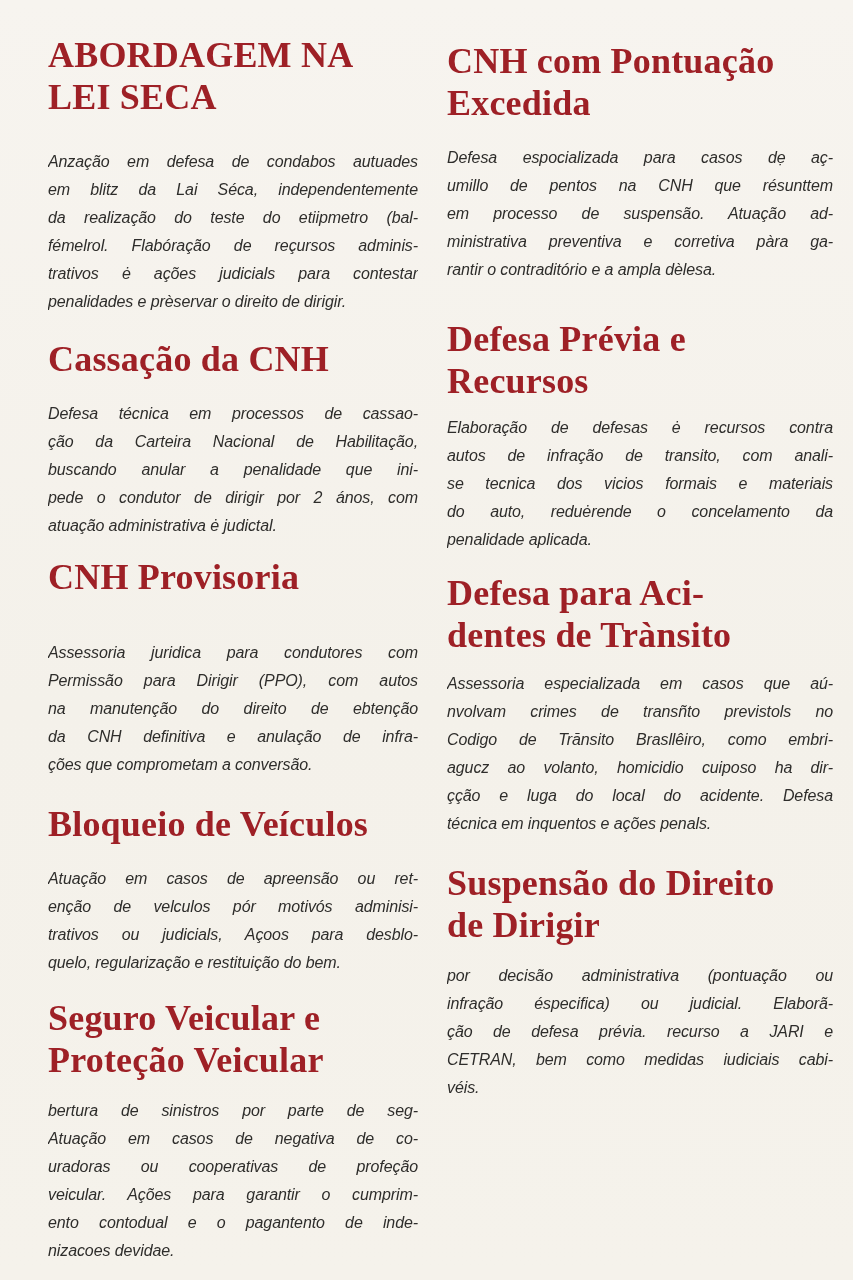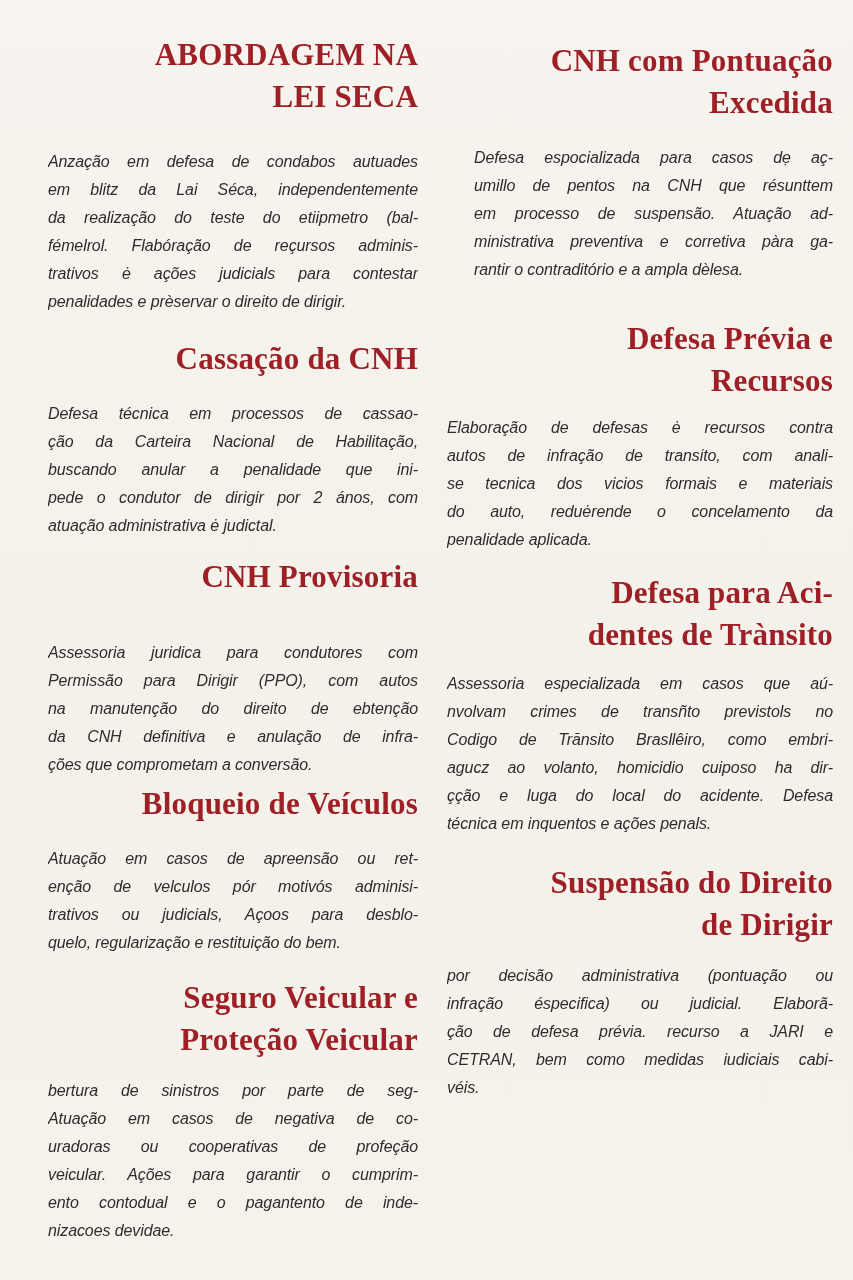--- a/index.html
+++ b/index.html
@@ -16,24 +16,24 @@
   }
   .column { position: absolute; top: 0; }
   .column-left  { left: 48px;  width: 370px; }
   .column-right { left: 447px; width: 386px; }
 
   .section { margin: 0; }
   .section-title {
     margin: 0;
     font-family: "Liberation Serif", serif;
     font-weight: 700;
-    font-size: 31px;
+    font-size: 36px;
     line-height: 42px;
     color: var(--heading-color, #9e2026);
-    text-align: right;
+    text-align: left;
     letter-spacing: 0.2px;
   }
   .title-line { white-space: nowrap; }
 
   .section-body {
     font-size: 16px;
     line-height: 28px;
     color: var(--body-color, #2e2d2b);
     letter-spacing: -0.1px;
     font-style: italic;
@@ -87,21 +87,21 @@
         </h2>
         <div class="section-body" style="margin-top: 41px;">
           <div class="body-line">Assessoria juridica para condutores com</div>
           <div class="body-line">Permissão para Dirigir (PPO), com autos</div>
           <div class="body-line">na manutenção do direito de ebtenção</div>
           <div class="body-line">da CNH definitiva e anulação de infra-</div>
           <div class="body-line last">ções que comprometam a conversão.</div>
         </div>
       </section>
       <section class="section">
-        <h2 class="section-title" style="margin-top: 4px;">
+        <h2 class="section-title" style="margin-top: 24px;">
           <div class="title-line">Bloqueio de Veículos</div>
         </h2>
         <div class="section-body" style="margin-top: 20px;">
           <div class="body-line">Atuação em casos de apreensão ou ret-</div>
           <div class="body-line">enção de velculos pór motivós adminisi-</div>
           <div class="body-line">trativos ou judicials, Açoos para desblo-</div>
           <div class="body-line last">quelo, regularização e restituição do bem.</div>
         </div>
       </section>
       <section class="section">
@@ -118,21 +118,21 @@
           <div class="body-line last">nizacoes devidae.</div>
         </div>
       </section>
     </div>
   <div class="column column-right">
       <section class="section">
         <h2 class="section-title" style="margin-top: 40px;">
           <div class="title-line">CNH com Pontuação</div>
           <div class="title-line">Excedida</div>
         </h2>
-        <div class="section-body" style="margin-top: 20px; margin-left: 27px;">
+        <div class="section-body" style="margin-top: 20px;">
           <div class="body-line">Defesa espocializada para casos dẹ aç-</div>
           <div class="body-line">umillo de pentos na CNH que résunttem</div>
           <div class="body-line">em processo de suspensão. Atuação ad-</div>
           <div class="body-line">ministrativa preventiva e corretiva pàra ga-</div>
           <div class="body-line last">rantir o contraditório e a ampla dèlesa.</div>
         </div>
       </section>
       <section class="section">
         <h2 class="section-title" style="margin-top: 34px;">
           <div class="title-line">Defesa Prévia e</div>

